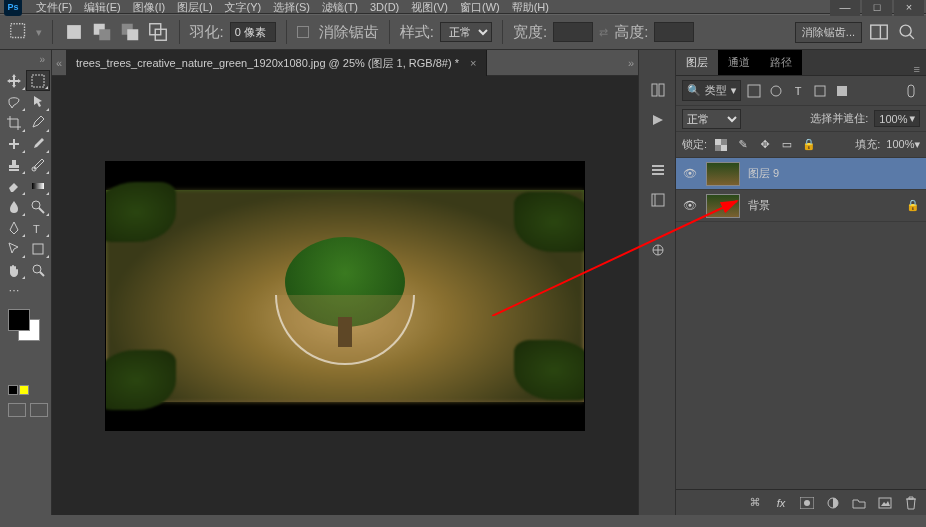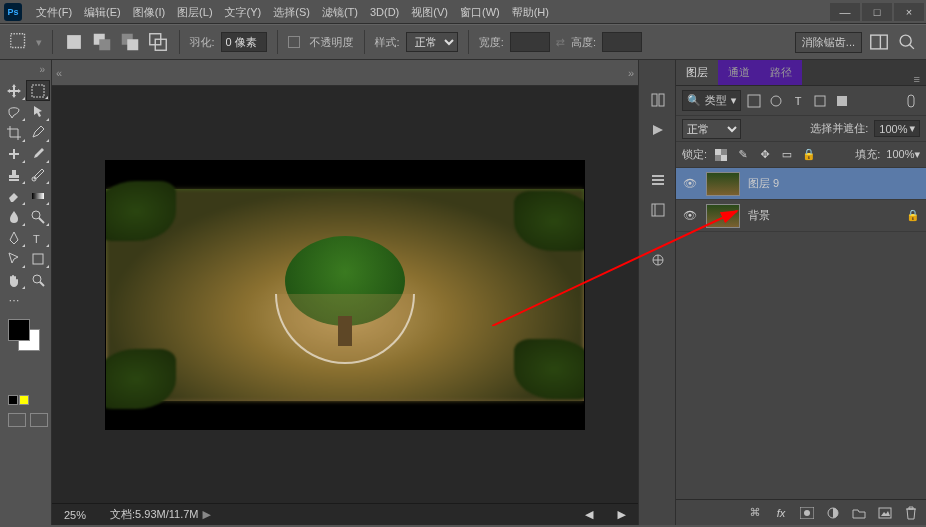--- a/index.html
+++ b/index.html
@@ -1,26 +1,26 @@
 <!DOCTYPE html>
 <html><head>
 <meta charset="utf-8">
 <style>
 *{box-sizing:border-box;margin:0;padding:0;font-family:"Microsoft YaHei",Arial,sans-serif;font-size:11px;color:#ccc;user-select:none}
 body{background:#535353;width:926px;height:527px;overflow:hidden;position:relative}
-.menubar{height:24px;background:#535353;display:flex;align-items:center;padding-left:4px;border-bottom:1px solid #2e2e2e}
+.menubar{height:14px;background:#535353;display:flex;align-items:center;padding-left:4px;border-bottom:1px solid #2e2e2e}
 .ps-logo{width:18px;height:18px;background:#001e36;border-radius:3px;display:flex;align-items:center;justify-content:center;margin-right:8px}
 .ps-logo span{color:#31a8ff;font-weight:bold;font-size:9px}
 .menubar .menu-item{padding:0 6px;height:26px;line-height:26px;cursor:default}
 .win-controls{margin-left:auto;display:flex}
 .win-controls div{width:30px;height:18px;display:flex;align-items:center;justify-content:center;background:#434343;margin-right:2px}
 .optbar{height:36px;background:#535353;display:flex;align-items:center;padding:0 8px;gap:6px;border-bottom:1px solid #2e2e2e;border-top:1px solid #636363}
 .optbar .sep{width:1px;height:24px;background:#3a3a3a;margin:0 4px}
 .optbar .icon-btn{width:22px;height:22px;display:flex;align-items:center;justify-content:center}
-.optbar .label{color:#bbb;font-size:11px}
+.optbar .label{color:#bbb;font-size:15px}
 .optbar input{background:#383838;border:1px solid #2a2a2a;color:#ddd;width:46px;height:20px;padding:0 4px;font-size:11px}
 .optbar select{background:#4a4a4a;border:1px solid #2a2a2a;color:#ddd;height:20px;font-size:11px;padding:0 4px}
 .optbar .checkbox{width:12px;height:12px;border:1px solid #888;display:inline-block;margin-right:4px;vertical-align:middle}
 .optbar .mask-combo{background:#4a4a4a;border:1px solid #2a2a2a;padding:2px 6px;margin-left:auto;display:flex;align-items:center;gap:4px}
 .main{display:flex;height:465px}
 .toolbox{width:52px;background:#535353;border-right:1px solid #2e2e2e;padding:4px 2px}
 .tool-tabs{height:16px;display:flex;justify-content:flex-end;padding-right:4px;color:#999;font-size:10px}
 .tool-grid{display:grid;grid-template-columns:1fr 1fr;gap:0}
 .tool{width:24px;height:21px;display:flex;align-items:center;justify-content:center;position:relative}
 .tool.sel{background:#3a3a3a;border:1px solid #222}
@@ -48,21 +48,21 @@
 .image .tree{position:absolute;left:50%;top:28%;transform:translateX(-50%);width:120px;height:110px}
 .image .crown{width:120px;height:90px;background:radial-gradient(circle at 50% 40%,#3a7a20,#1a4a10);border-radius:50%}
 .image .trunk{width:14px;height:30px;background:#3a2a15;margin:-10px auto 0}
 .arrow{position:absolute;pointer-events:none}
 .statusbar{height:22px;background:#282828;border-top:1px solid #1a1a1a;display:flex;align-items:center;padding:0 12px;gap:24px;color:#aaa;font-size:10px}
 .statusbar .tri{color:#888;margin-left:4px}
 .right-dock{width:38px;background:#454545;border-left:1px solid #2e2e2e;border-right:1px solid #2e2e2e;padding-top:26px}
 .right-dock .dock-icon{width:38px;height:28px;display:flex;align-items:center;justify-content:center;margin-bottom:2px}
 .panels{width:250px;background:#454545;display:flex;flex-direction:column}
 .panel-tabs{height:26px;background:#383838;display:flex;align-items:flex-end;border-bottom:1px solid #2a2a2a}
-.panel-tabs .ptab{padding:5px 10px;font-size:11px;color:#999;background:#4c1d95}
+.panel-tabs .ptab{padding:5px 10px;font-size:11px;color:#999;background:#000000}
 .panel-tabs .ptab.act{background:#454545;color:#ddd}
 .panel-tabs .menu{margin-left:auto;padding:0 6px;color:#999}
 .filter-row{height:30px;display:flex;align-items:center;padding:0 6px;gap:4px;border-bottom:1px solid #383838}
 .filter-row .search{display:flex;align-items:center;background:#383838;border:1px solid #2a2a2a;padding:2px 4px;gap:4px}
 .filter-row .ficon{width:18px;height:18px;display:flex;align-items:center;justify-content:center}
 .blend-row{height:26px;display:flex;align-items:center;padding:0 6px;gap:6px;border-bottom:1px solid #383838}
 .blend-row select{background:#4a4a4a;border:1px solid #2a2a2a;color:#ddd;height:20px;font-size:11px;flex:1;max-width:90px}
 .blend-row .pct{background:#383838;border:1px solid #2a2a2a;padding:1px 4px;font-size:10px;display:flex;align-items:center;gap:2px}
 .lock-row{height:26px;display:flex;align-items:center;padding:0 6px;gap:6px;border-bottom:1px solid #383838;font-size:10px}
 .lock-row .licon{width:16px;height:16px;display:flex;align-items:center;justify-content:center}
@@ -130,21 +130,21 @@
       <svg viewBox="0 0 16 16">
         <rect x="2" y="2" width="8" height="8" fill="none" stroke="#ccc"></rect>
         <rect x="6" y="6" width="8" height="8" fill="none" stroke="#ccc"></rect>
       </svg>
     </div>
   <div class="sep"></div>
   <span class="label">羽化:</span>
   <input value="0 像素" style="">
   <div class="sep"></div>
   <span class="checkbox disabled"></span>
-  <span class="label disabled">不透明度</span>
+  <span class="label disabled">消除锯齿</span>
   <div class="sep"></div>
   <span class="label">样式:</span>
   <select><option>正常</option></select>
   <div class="sep"></div>
   <span class="label disabled">宽度:</span>
   <input class="disabled" disabled="" style="width: 40px;">
   <span class="disabled">⇄</span>
   <span class="label disabled">高度:</span>
   <input class="disabled" disabled="" style="width: 40px;">
   <div class="mask-combo">
@@ -310,20 +310,24 @@
     </div>
     <div class="qm-row">
       <div style="background:#555"></div>
       <div></div>
     </div>
   </div>
 
   <div class="canvas-area">
     <div class="doc-tab">
       <div class="tab-ctrl">«</div>
+      <div class="tab">
+        <span>trees_trees_creative_nature_green_1920x1080.jpg @ 25% (图层 1, RGB/8#) *</span>
+        <span class="x">×</span>
+      </div>
       <div class="tab-ctrl" style="margin-left:auto">»</div>
     </div>
     <div class="canvas">
       <div class="image">
         <div class="bars top"></div>
           <div class="bars bot"></div>
         <div class="blur-bg"></div>
         <div class="leaf" style="top:20px;left:-10px"></div>
         <div class="leaf" style="top:30px;right:-10px;transform:scaleX(-1)"></div>
         <div class="leaf" style="bottom:20px;left:-10px"></div>
@@ -336,27 +340,20 @@
       </div>
       <svg class="arrow" style="left:440px;top:120px" width="260" height="120">
           <defs>
             <marker id="ah" markerWidth="10" markerHeight="10" refX="8" refY="3" orient="auto">
               <path d="M0 0l9 3-9 3z" fill="#f00"></path>
             </marker>
           </defs>
           <line x1="0" y1="120" x2="245" y2="5" stroke="#f00" stroke-width="2" marker-end="url(#ah)"></line>
         </svg>
     </div>
-    <div class="statusbar">
-      <span>25%</span>
-      <span><span>文档:5.93M/11.7M</span><span class="tri">▶</span></span>
-      <span style="flex:1"></span>
-      <span>◀</span>
-      <span>▶</span>
-    </div>
   </div>
 
   <div class="right-dock">
     <div class="dock-icon">
         <svg width="16" height="16">
           <rect x="2" y="2" width="5" height="12" fill="none" stroke="#bbb"></rect>
           <rect x="9" y="2" width="5" height="12" fill="none" stroke="#bbb"></rect>
         </svg>
       </div>
     <div class="dock-icon">

